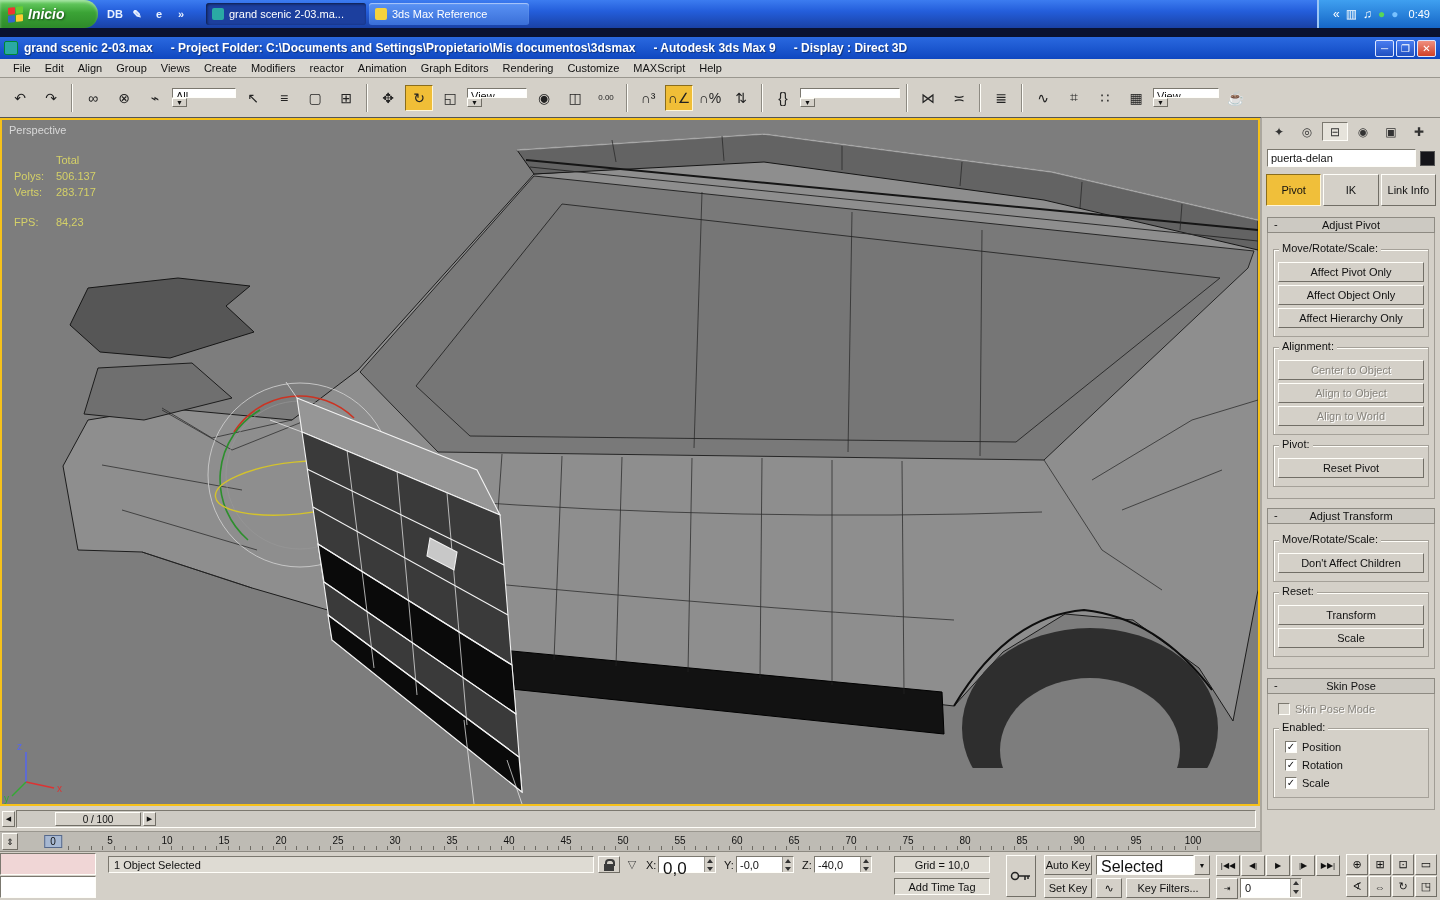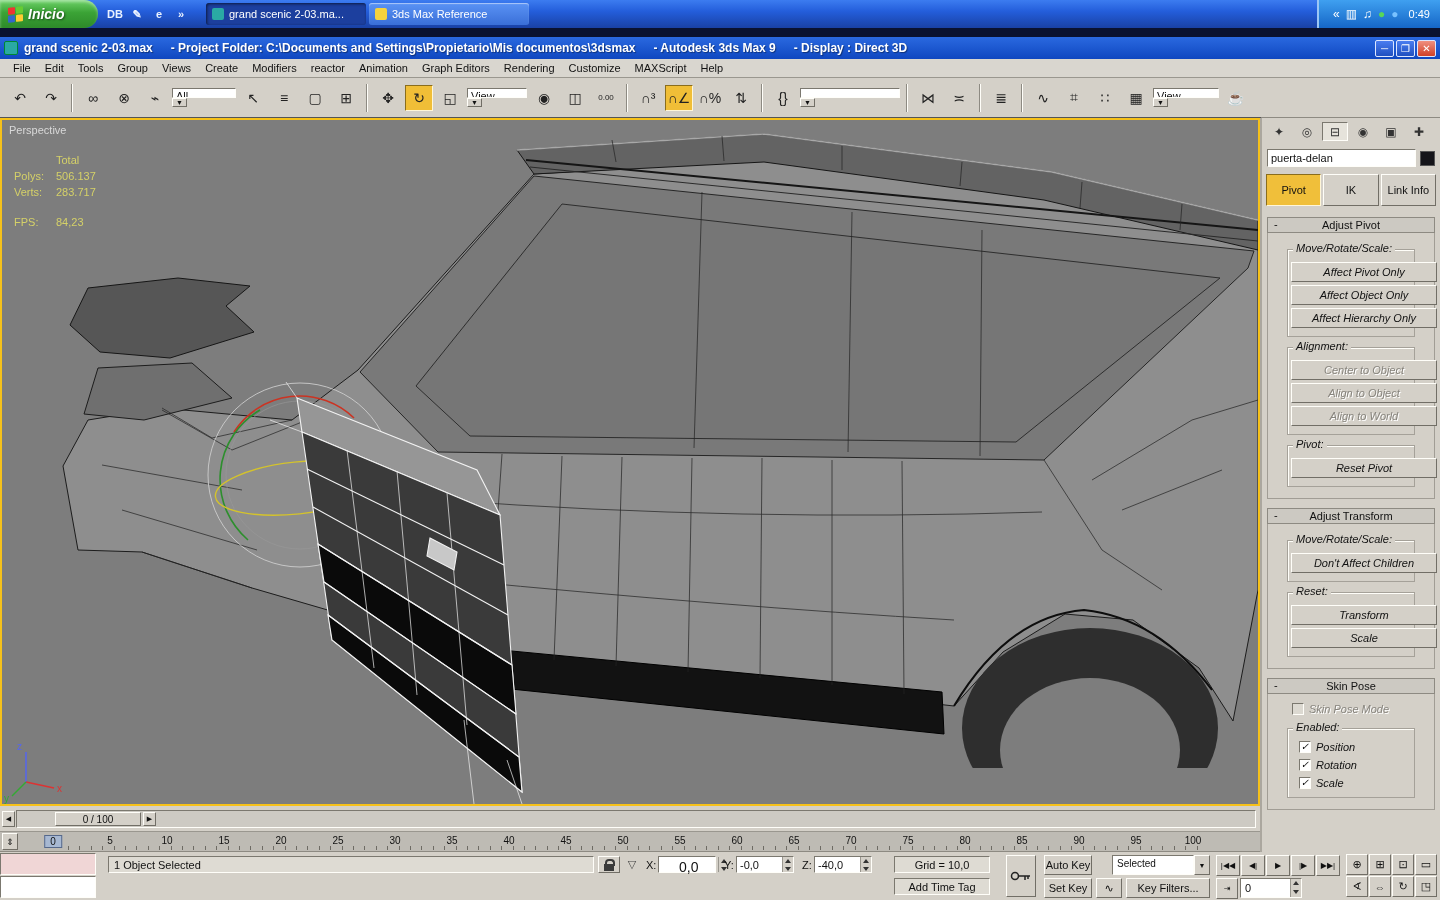--- a/index.html
+++ b/index.html
@@ -61,21 +61,21 @@
 .cp-tab.active{border:1px solid;border-color:#7b786f #fffef9 #fffef9 #7b786f;background:#e6e3db;}
 .cp-namerow{display:flex;gap:4px;padding:6px 5px 2px;align-items:center;}
 .cp-name{flex:1;height:18px;font-size:11px;padding:2px 3px;}
 .cp-swatch{width:15px;height:15px;background:#15151a;border:1px solid #555;}
 .cp-modes{display:flex;gap:2px;padding:5px 4px 2px;}
 .cp-mode{flex:1;height:32px;}
 .cp-mode.yellow{background:#f0bf3a;border-color:#8a6d1d #fff6d8 #fff6d8 #8a6d1d;}
 .rollout{margin:9px 5px 0;}
 .ro-head{height:16px;background:#ccc9c2;border:1px solid #8d8a82;position:relative;display:flex;align-items:center;justify-content:center;font-size:11px;}
 .ro-head .rmin{position:absolute;left:6px;top:0;font-size:11px;}
-.ro-body{border:1px solid #a19d95;border-top:none;padding:6px 16px 7px;font-style:italic;}
+.ro-body{border:1px solid #a19d95;border-top:none;padding:6px 2px 7px;}
 .cp-group{border:1px solid #a5a199;box-shadow:1px 1px 0 #fffef9 inset;margin:10px 3px 4px;padding:9px 3px 5px;position:relative;}
 .cp-group-label{position:absolute;top:-8px;left:5px;background:#d4d0c8;padding:0 3px;font-size:11px;}
 .cp-btn{display:flex;width:146px;margin:3px auto;height:20px;align-items:center;justify-content:center;font-size:11px;}
 .cp-check{display:flex;align-items:center;gap:5px;padding:3px 8px;}
 .cbox{width:12px;height:12px;display:flex;align-items:center;justify-content:center;font-size:10px;line-height:1;color:#111;}
 
 .timeslider{position:absolute;left:0;top:806px;width:1260px;height:26px;background:#d4d0c8;border-bottom:1px solid #9a978f;}
 .ts-left{left:2px;top:5px;width:13px;height:16px;font-size:7px;}
 .ts-track{left:16px;top:4px;right:4px;height:18px;position:absolute;}
 .ts-handle{position:absolute;left:38px;top:1px;width:86px;height:14px;font-size:10px;}
@@ -154,21 +154,21 @@
     <span class="winbtns">
       <span class="winbtn">─</span>
       <span class="winbtn">❐</span>
       <span class="winbtn close">✕</span>
     </span>
   </div>
 
   <div class="menubar">
       <span class="menu-item">File</span>
       <span class="menu-item">Edit</span>
-      <span class="menu-item">Tools</span>
+      <span class="menu-item">Align</span>
       <span class="menu-item">Group</span>
       <span class="menu-item">Views</span>
       <span class="menu-item">Create</span>
       <span class="menu-item">Modifiers</span>
       <span class="menu-item">reactor</span>
       <span class="menu-item">Animation</span>
       <span class="menu-item">Graph Editors</span>
       <span class="menu-item">Rendering</span>
       <span class="menu-item">Customize</span>
       <span class="menu-item">MAXScript</span>
@@ -457,21 +457,21 @@
       <span>1 Object Selected</span>
     </div>
 
     <div class="abs btn raised" style="left:598px;top:4px;width:22px;height:17px;">
       <span class="lockico"></span>
     </div>
     <div class="abs btn" style="left:624px;top:4px;width:16px;height:17px;color:#444;">▽</div>
 
     <span class="abs coord-lab" style="left:646px;top:7px;">X:</span>
     <div class="abs sunken" style="left:658px;top:4px;width:58px;height:17px;display:flex;">
-      <span style="flex:1;padding:2px 20px;font-size:14px;">0,0</span>
+      <span style="flex:1;padding:2px 4px;font-size:17px;">0,0</span>
       <span class="spin">
           <i></i>
           <i></i>
         </span>
     </div>
     <span class="abs coord-lab" style="left:724px;top:7px;">Y:</span>
     <div class="abs sunken" style="left:736px;top:4px;width:58px;height:17px;display:flex;">
       <span style="flex:1;padding:2px 3px;font-size:11px;">-0,0</span>
       <span class="spin">
           <i></i>
@@ -498,21 +498,21 @@
       <svg width="22" height="14" viewBox="0 0 22 14">
         <circle cx="5" cy="7" r="3.5" fill="none" stroke="#222" stroke-width="1.5"></circle>
         <path d="M8.5,7 H20 M15,7 V11 M18,7 V10" stroke="#222" stroke-width="1.5" fill="none"></path>
       </svg>
     </div>
 
     <div class="abs btn raised" style="left:1044px;top:3px;width:48px;height:20px;">Auto Key</div>
     <div class="abs btn raised" style="left:1044px;top:26px;width:48px;height:20px;">Set Key</div>
 
     <div class="abs" style="left:1096px;top:3px;width:114px;height:20px;display:flex;">
-      <span class="sunken" style="flex:1;padding:2px 4px;font-size:10px;margin-left:16px;">Selected</span>
+      <span class="sunken" style="flex:1;padding:2px 4px;font-size:16px;">Selected</span>
       <span class="btn raised" style="width:16px;font-size:7px;">▼</span>
     </div>
     <div class="abs btn raised" style="left:1096px;top:26px;width:26px;height:20px;">∿</div>
     <div class="abs btn raised" style="left:1126px;top:26px;width:84px;height:20px;">Key Filters...</div>
 
     <div class="abs" style="left:1216px;top:3px;display:flex;gap:1px;">
         <div class="btn raised pb-btn">|◀◀</div>
         <div class="btn raised pb-btn">◀|</div>
         <div class="btn raised pb-btn">▶</div>
         <div class="btn raised pb-btn">|▶</div>

